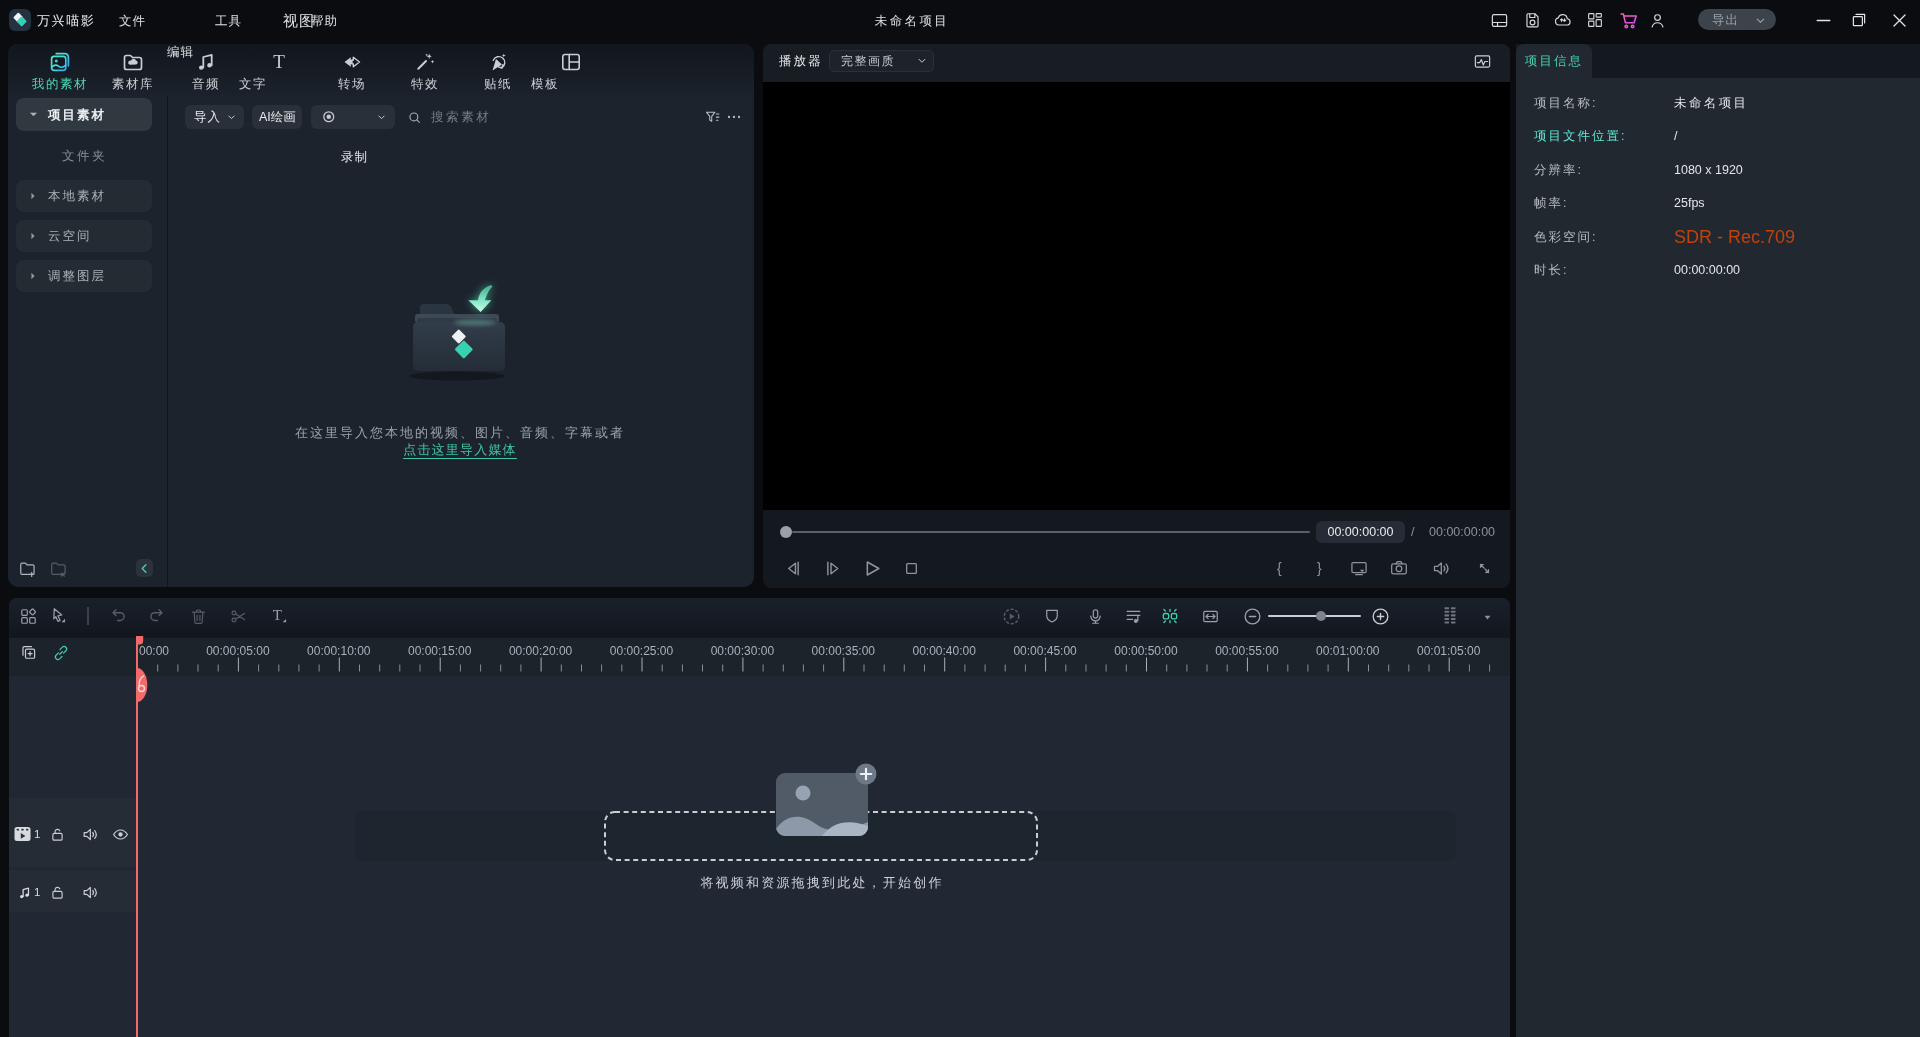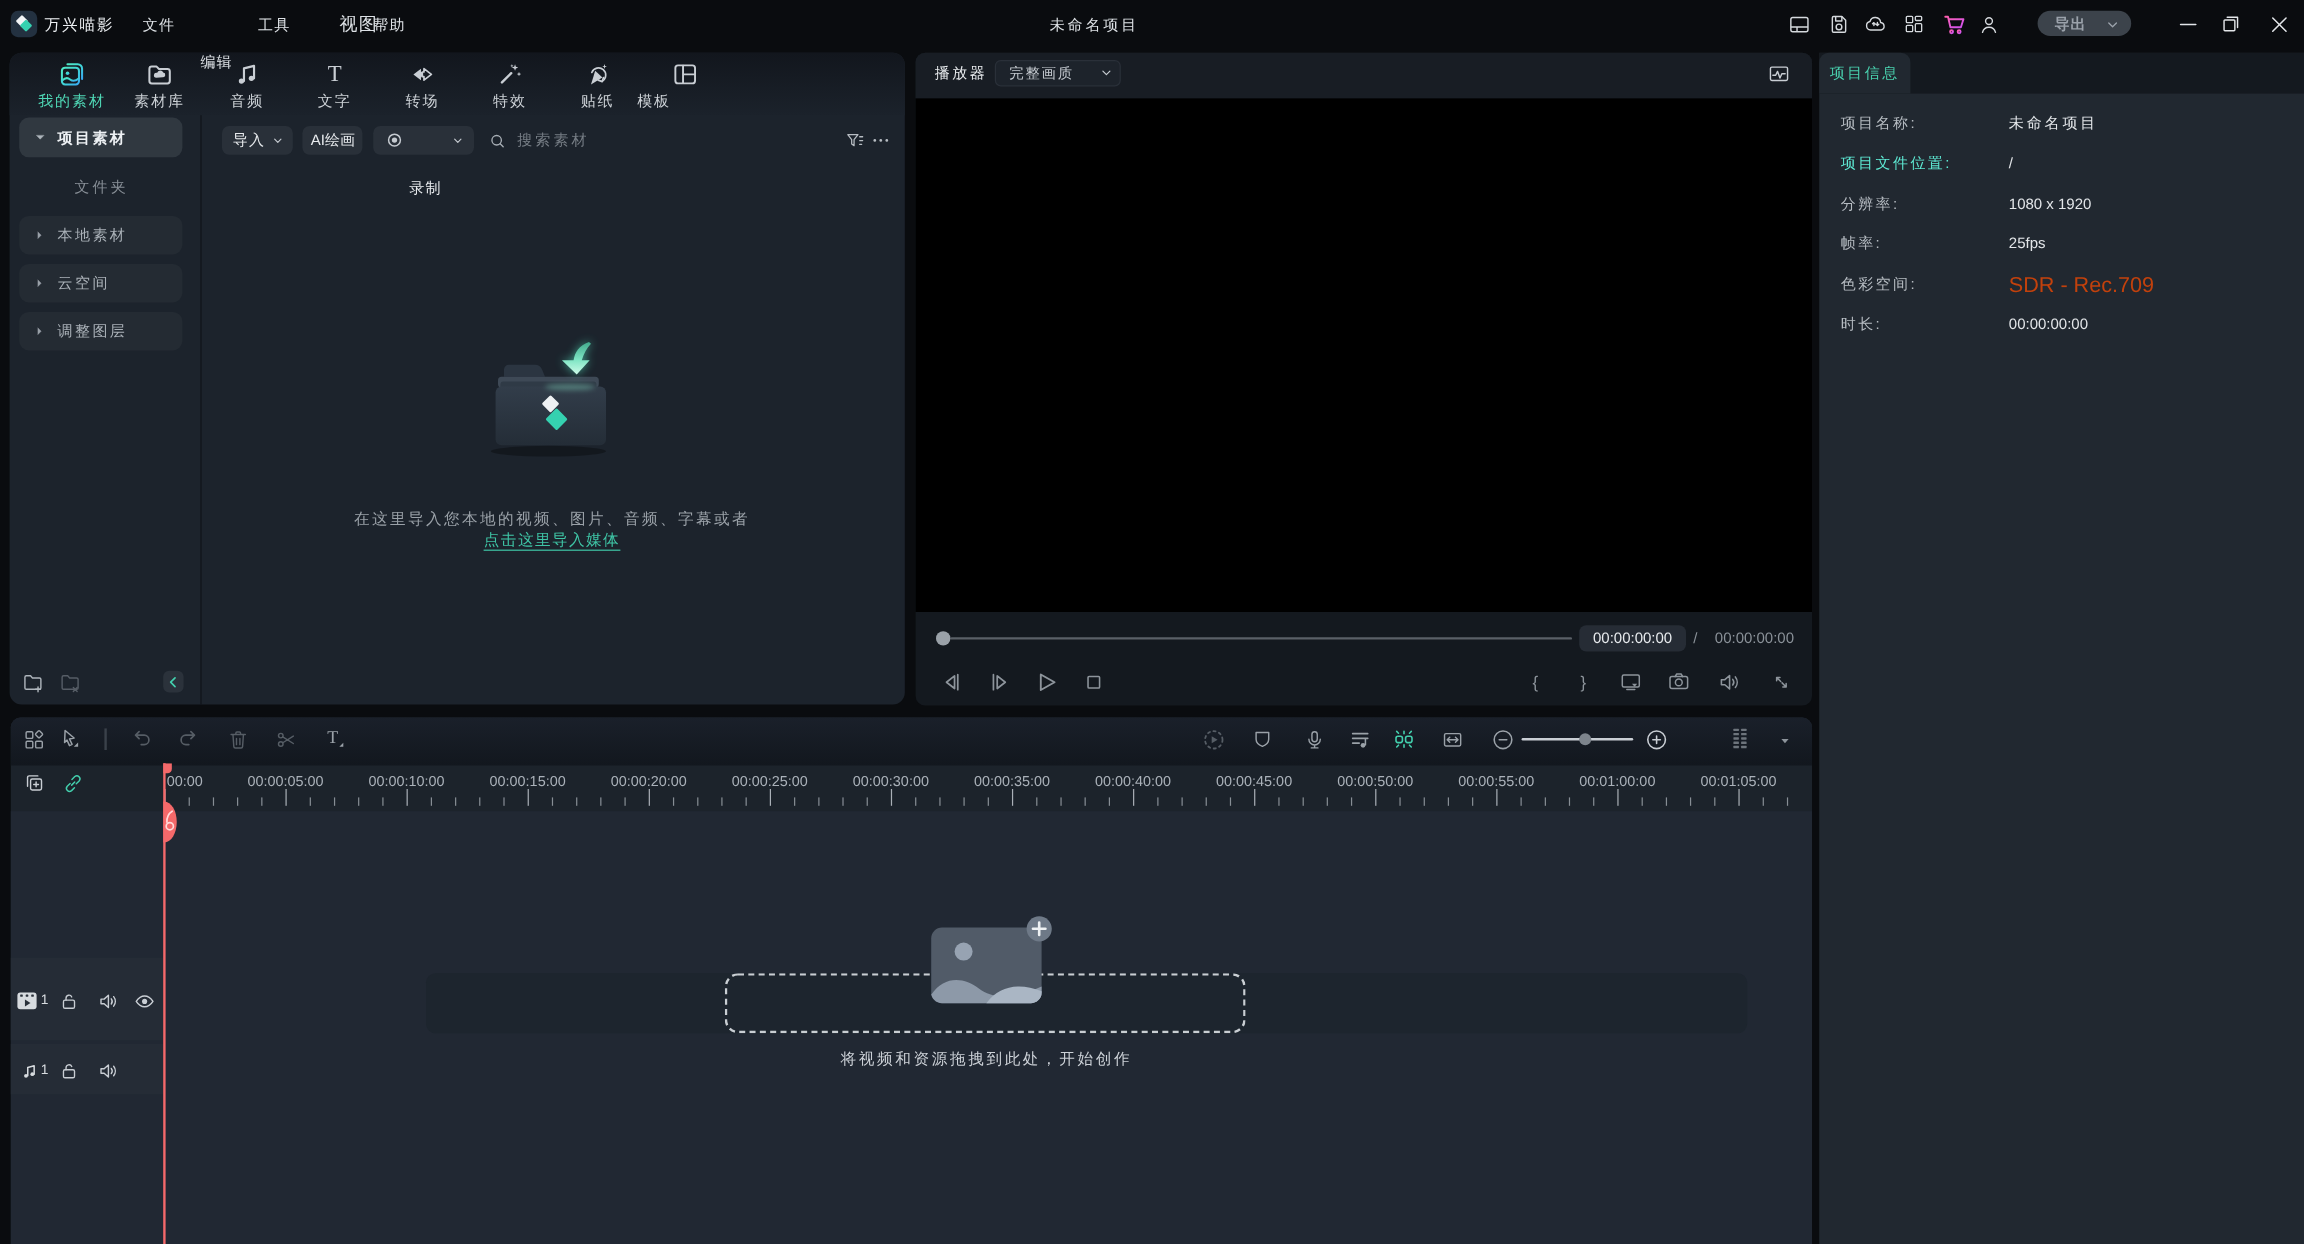--- a/index.html
+++ b/index.html
@@ -67,21 +67,21 @@
         <circle cx="16.7" cy="18.8" r="1.4"></circle>
       </g>
     </svg>
 <svg style="position:absolute;left:1647.5px;top:10.5px;" width="19" height="19" viewBox="0 0 24 24" fill="none">
       <g stroke="#d5d9dd" stroke-width="1.5" fill="none" stroke-linecap="round" stroke-linejoin="round">
         <circle cx="12" cy="8.3" r="3.6"></circle>
         <path d="M5.2 20.2a7 7 0 0 1 13.6 0"></path>
       </g>
     </svg>
 <div style="position:absolute;left:1698px;top:9px;width:78px;height:21px;background:#3c434b;border-radius:11px;"></div>
-<div style="position:absolute;left:1712px;top:12.0px;font-size:12.5px;color:#9ba2ab;font-weight:700;line-height:16px;letter-spacing:1px;white-space:nowrap;">导出</div>
+<div style="position:absolute;left:1712px;top:12.0px;font-size:12.5px;color:#9ba2ab;font-weight:400;line-height:16px;letter-spacing:1px;white-space:nowrap;">导出</div>
 <svg style="position:absolute;left:1754.5px;top:14.5px;" width="11" height="11" viewBox="0 0 24 24" fill="none">
       <g stroke="#9ba2ab" stroke-width="2.4" fill="none" stroke-linecap="round" stroke-linejoin="round">
         <path d="M5 9l7 7 7-7"></path>
       </g>
     </svg>
 <svg style="position:absolute;left:1813.5px;top:10.5px;" width="19" height="19" viewBox="0 0 24 24" fill="none">
       <g stroke="#e3e6e9" stroke-width="1.6" fill="none" stroke-linecap="round" stroke-linejoin="round">
         <path d="M4 12h16"></path>
       </g>
     </svg>
@@ -129,21 +129,21 @@
       <g stroke="#c9ced4" stroke-width="1.8" fill="none" stroke-linecap="round" stroke-linejoin="round">
         <path d="M9.3 17.6V7l8.4-2.1v10.4"></path>
       </g>
       <circle cx="7.2" cy="17.6" r="2.2" fill="#c9ced4"></circle>
       <circle cx="15.5" cy="15.3" r="2.2" fill="#c9ced4"></circle>
     </svg>
 <div style="position:absolute;left:166px;top:75.5px;width:80px;text-align:center;font-size:12.5px;color:#cdd2d7;font-weight:400;line-height:16px;letter-spacing:0;white-space:nowrap;letter-spacing:1.6px;">音频</div>
 <svg style="position:absolute;left:267.0px;top:49.5px;" width="24" height="24" viewBox="0 0 24 24" fill="none">
       <text x="12" y="17.5" text-anchor="middle" font-family="Liberation Serif" font-size="19" fill="#c9ced4">T</text>
     </svg>
-<div style="position:absolute;left:239px;top:75.5px;width:80px;text-align:center;font-size:12.5px;color:#cdd2d7;font-weight:400;line-height:16px;letter-spacing:0;white-space:nowrap;letter-spacing:1.6px;">文字</div>
+<div style="position:absolute;left:239px;top:75.5px;width:80px;font-size:12.5px;color:#cdd2d7;font-weight:400;line-height:16px;letter-spacing:0;white-space:nowrap;letter-spacing:1.6px;">文字</div>
 <svg style="position:absolute;left:340.0px;top:49.5px;" width="24" height="24" viewBox="0 0 24 24" fill="none">
       <path d="M10.8 7.2L4.5 12l6.3 4.8v-2.9h1.5V10h-1.5z" fill="#c9ced4"></path>
       <g stroke="#c9ced4" stroke-width="1.4" fill="none" stroke-linecap="round" stroke-linejoin="round">
         <path d="M13.3 7.2l6.2 4.8-6.2 4.8v-2.9h-1.4V10h1.4z"></path>
       </g>
     </svg>
 <div style="position:absolute;left:312px;top:75.5px;width:80px;text-align:center;font-size:12.5px;color:#cdd2d7;font-weight:400;line-height:16px;letter-spacing:0;white-space:nowrap;letter-spacing:1.6px;">转场</div>
 <svg style="position:absolute;left:413.0px;top:49.5px;" width="24" height="24" viewBox="0 0 24 24" fill="none">
       <g stroke="#c9ced4" stroke-width="2.0" fill="none" stroke-linecap="round" stroke-linejoin="round">
         <path d="M5.3 18.7L13 11"></path>

